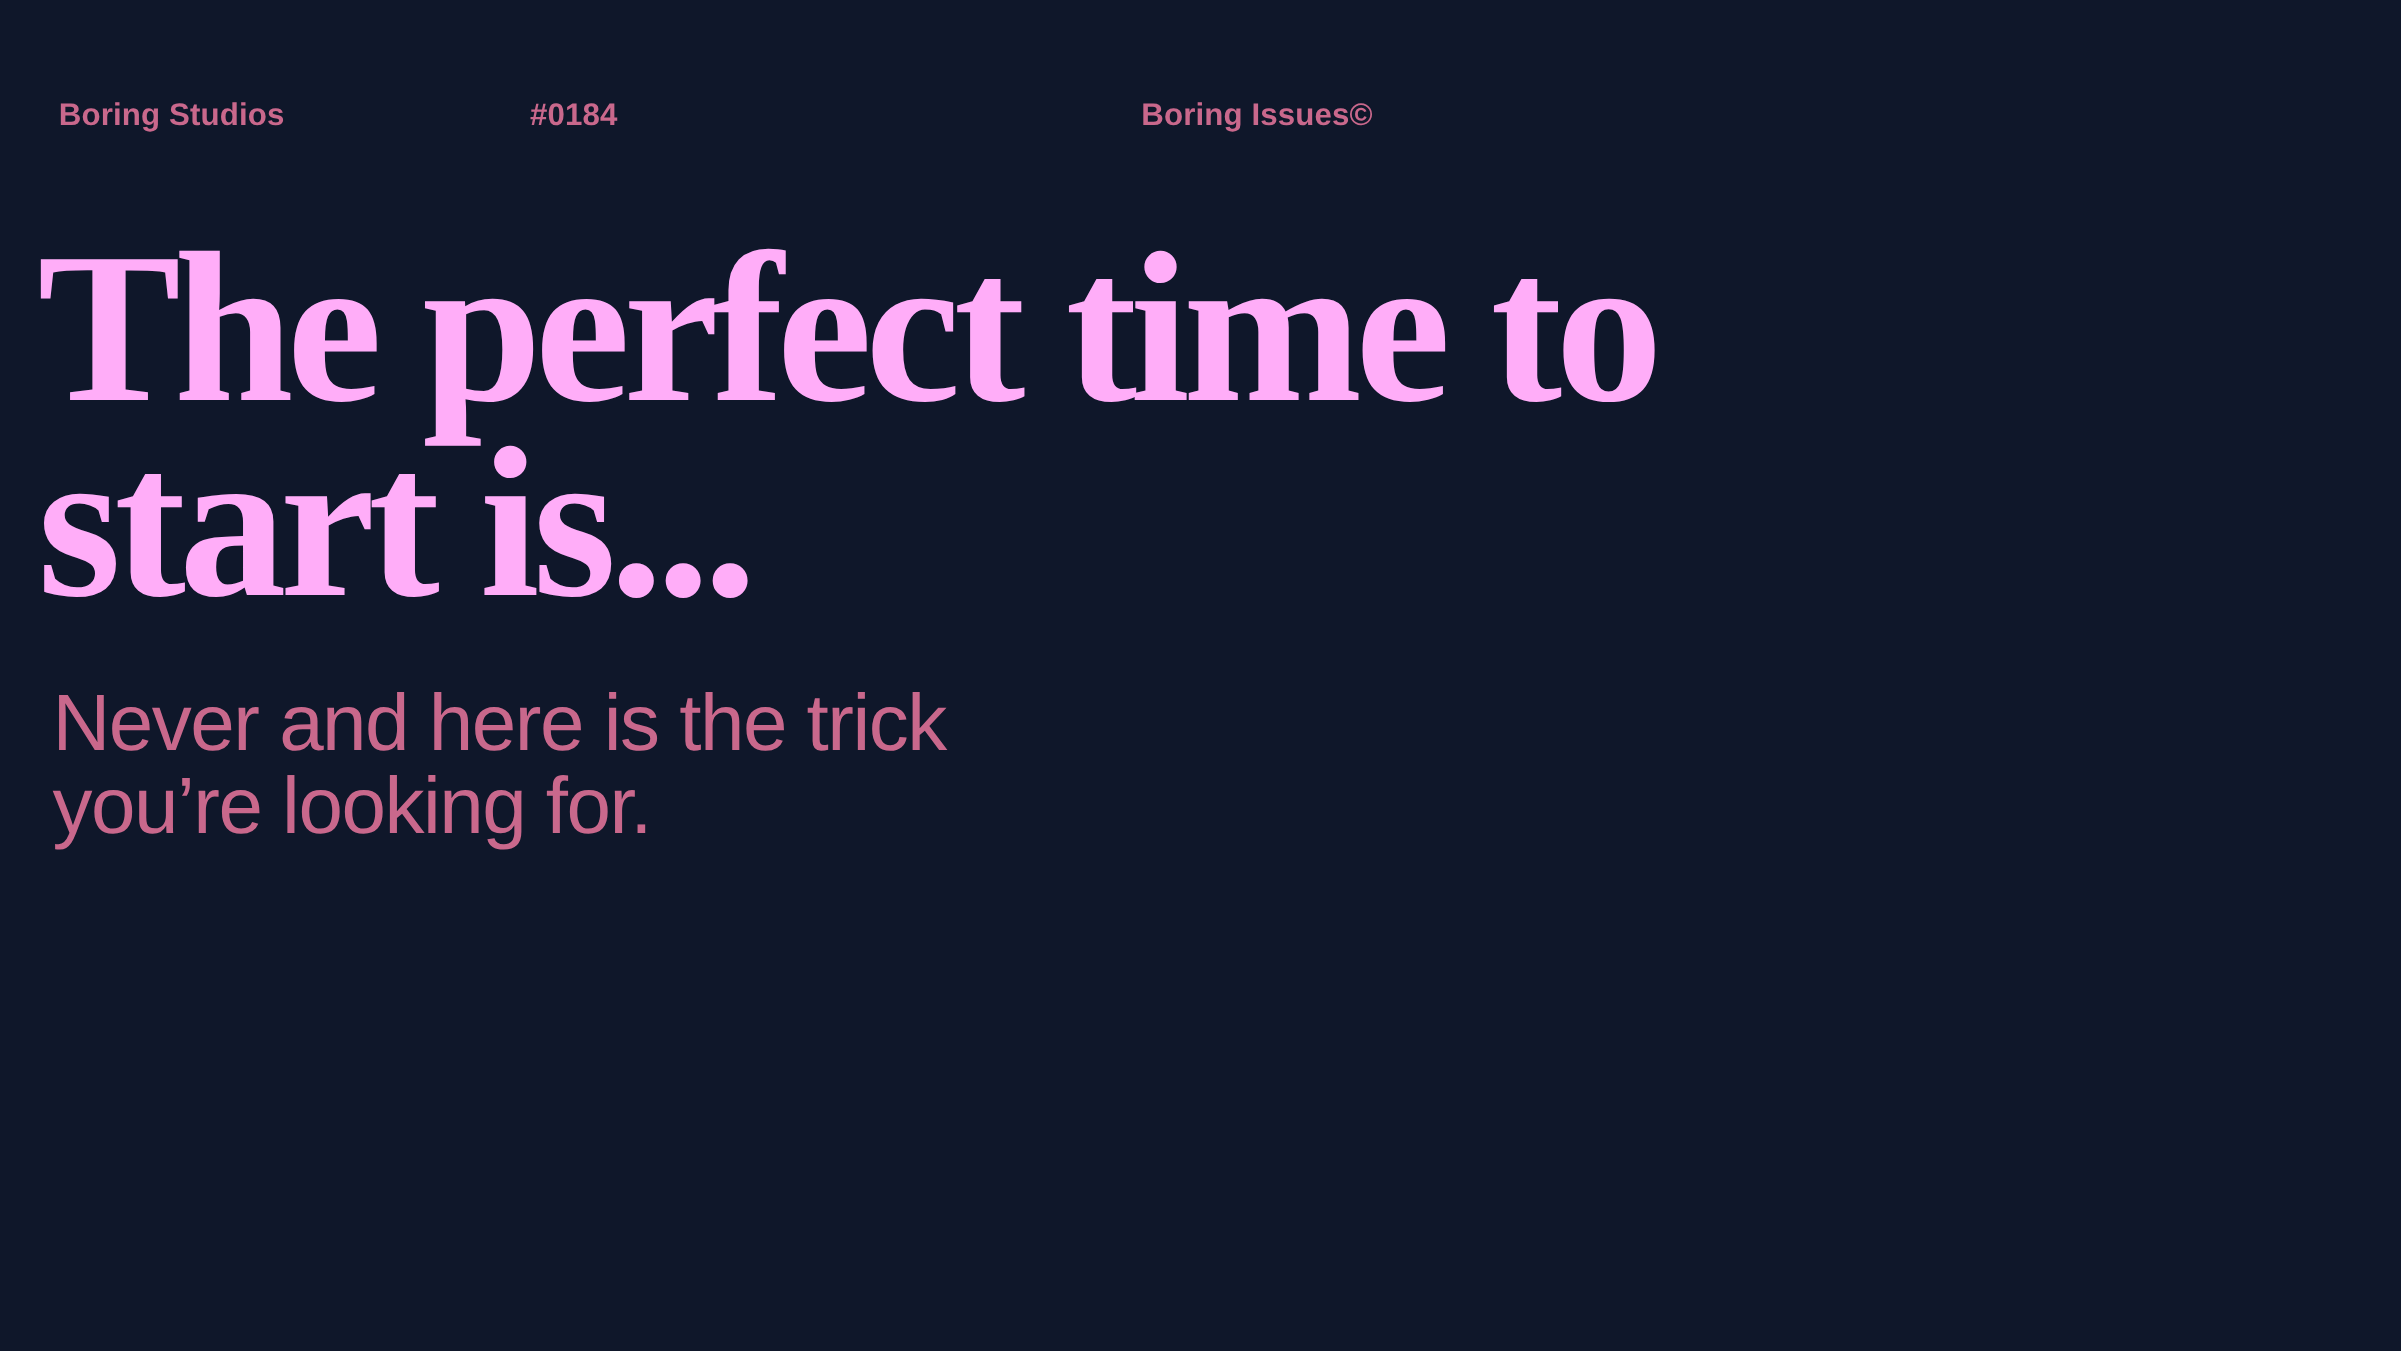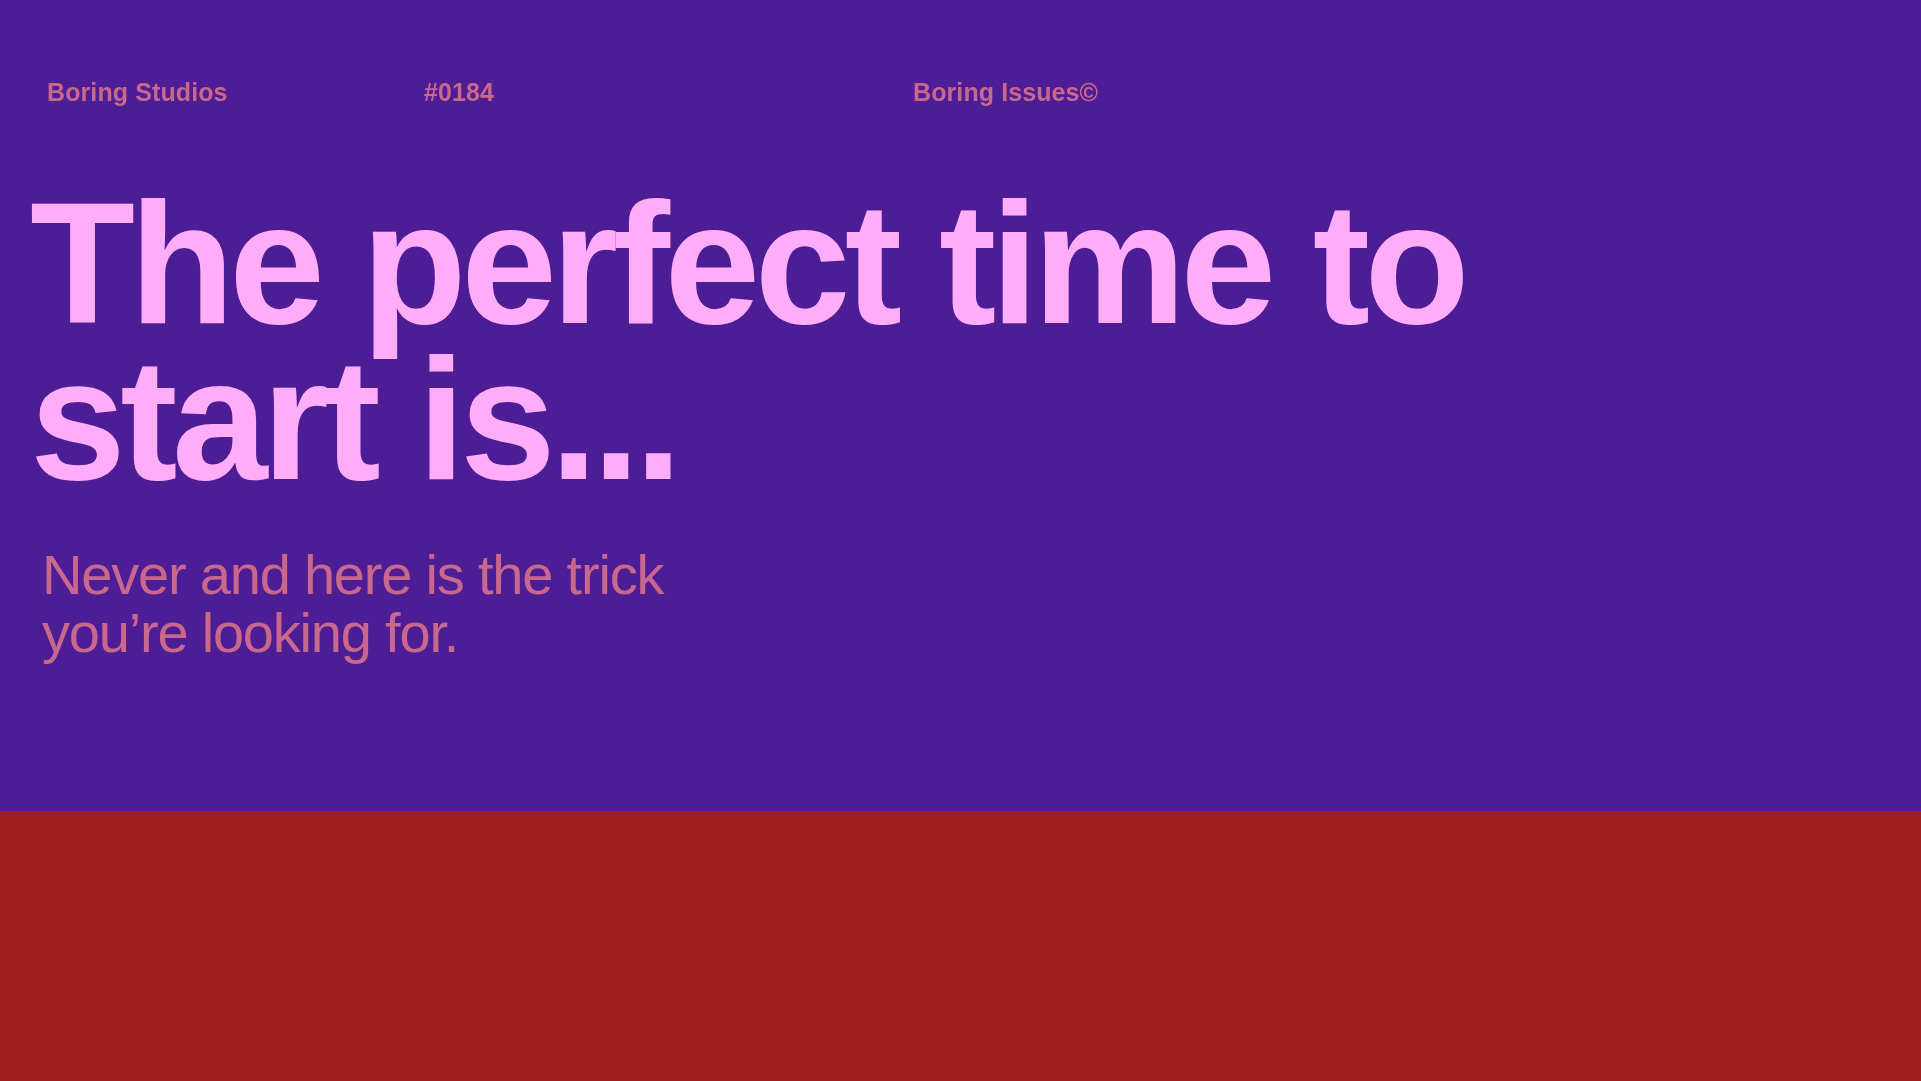--- a/index.html
+++ b/index.html
@@ -9,22 +9,22 @@
   body {
     width: 1921px;
     height: 1081px;
     overflow: hidden;
     font-family: "Liberation Sans", sans-serif;
     background: #9e1f1c;
   }
   .slide {
     position: relative;
     width: 1921px;
-    height: 811px;
-    background: #4c1d95;
+    height: 1081px;
+    background: #0f172a;
     box-sizing: border-box;
     overflow: hidden;
   }
 
   
   .meta-row {
     position: absolute;
     top: 74px;
     left: 0;
     width: 1921px;
@@ -45,39 +45,39 @@
   .meta-issue  { left: 424px; }
   .meta-brand  { left: 913px; }
 
   
   .headline {
     position: absolute;
     left: 30px;
     top: 186px;
     width: 1880px;
     margin: 0;
-    font-family: Liberation Sans, sans-serif;
+    font-family: Liberation Serif, serif;
     font-weight: 700;
     font-size: 172px;
     line-height: 0.905;
     letter-spacing: -5.5px;
     color: #ffadf8;
     white-space: pre-line;
   }
 
   
   .subtitle {
     position: absolute;
     left: 42px;
     top: 546px;
     width: 1200px;
     margin: 0;
     font-family: "Liberation Sans", sans-serif;
     font-weight: 400;
-    font-size: 56px;
+    font-size: 64px;
     line-height: 1.03;
     letter-spacing: -1.2px;
     color: #c9688c;
     white-space: pre-line;
   }
 </style>
 </head>
 <body>
 
 <div class="slide">

